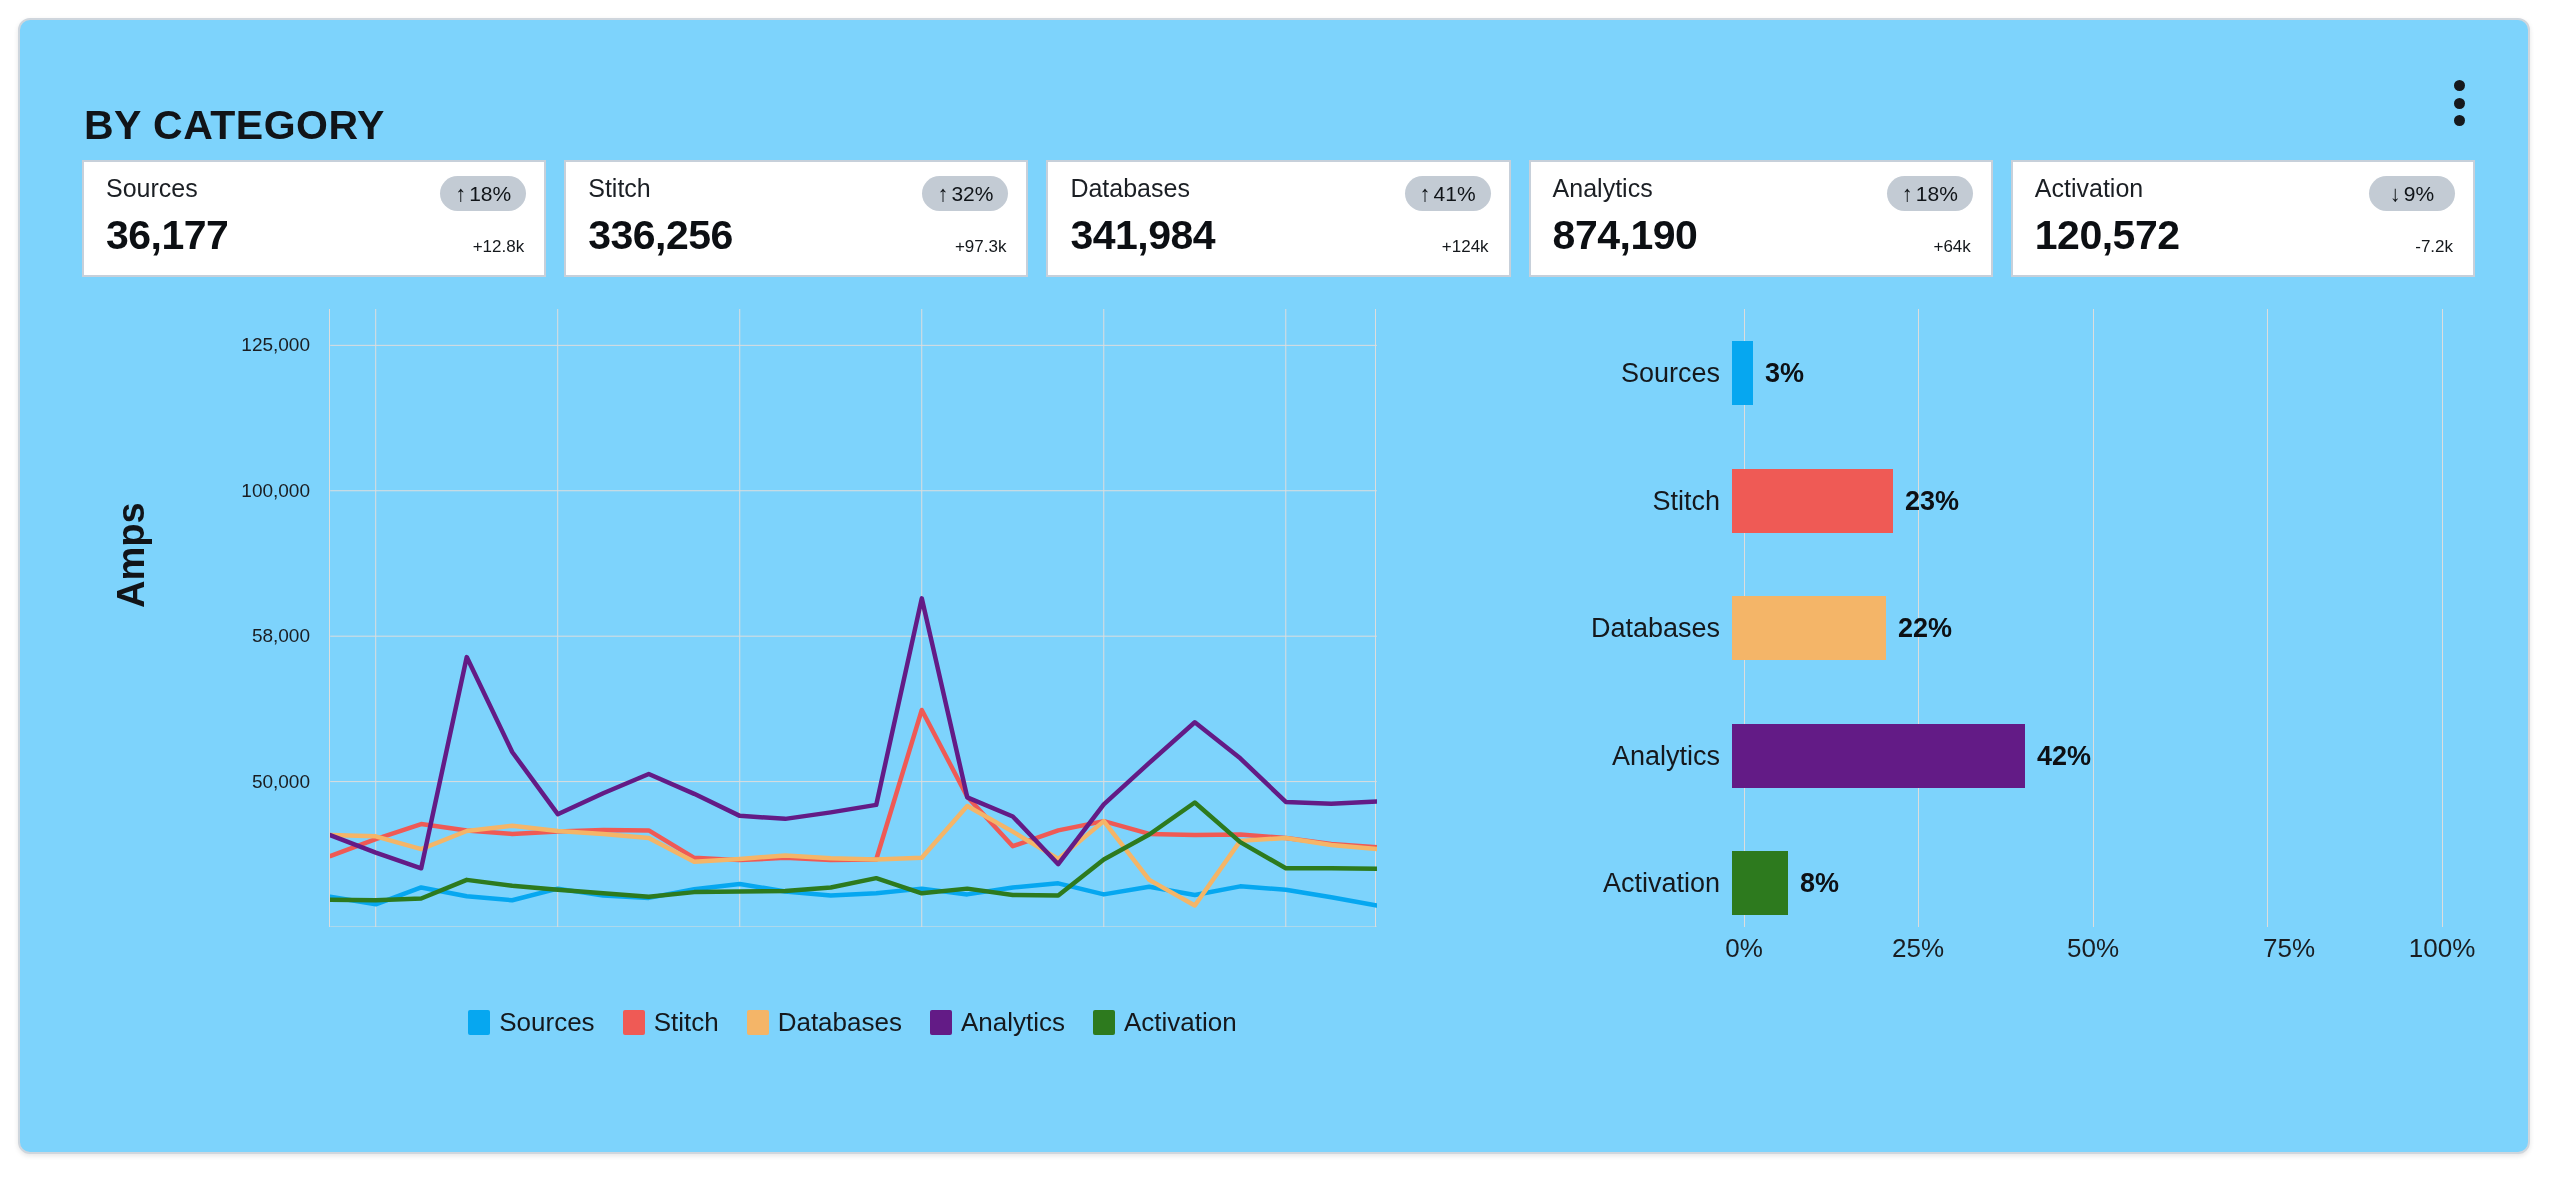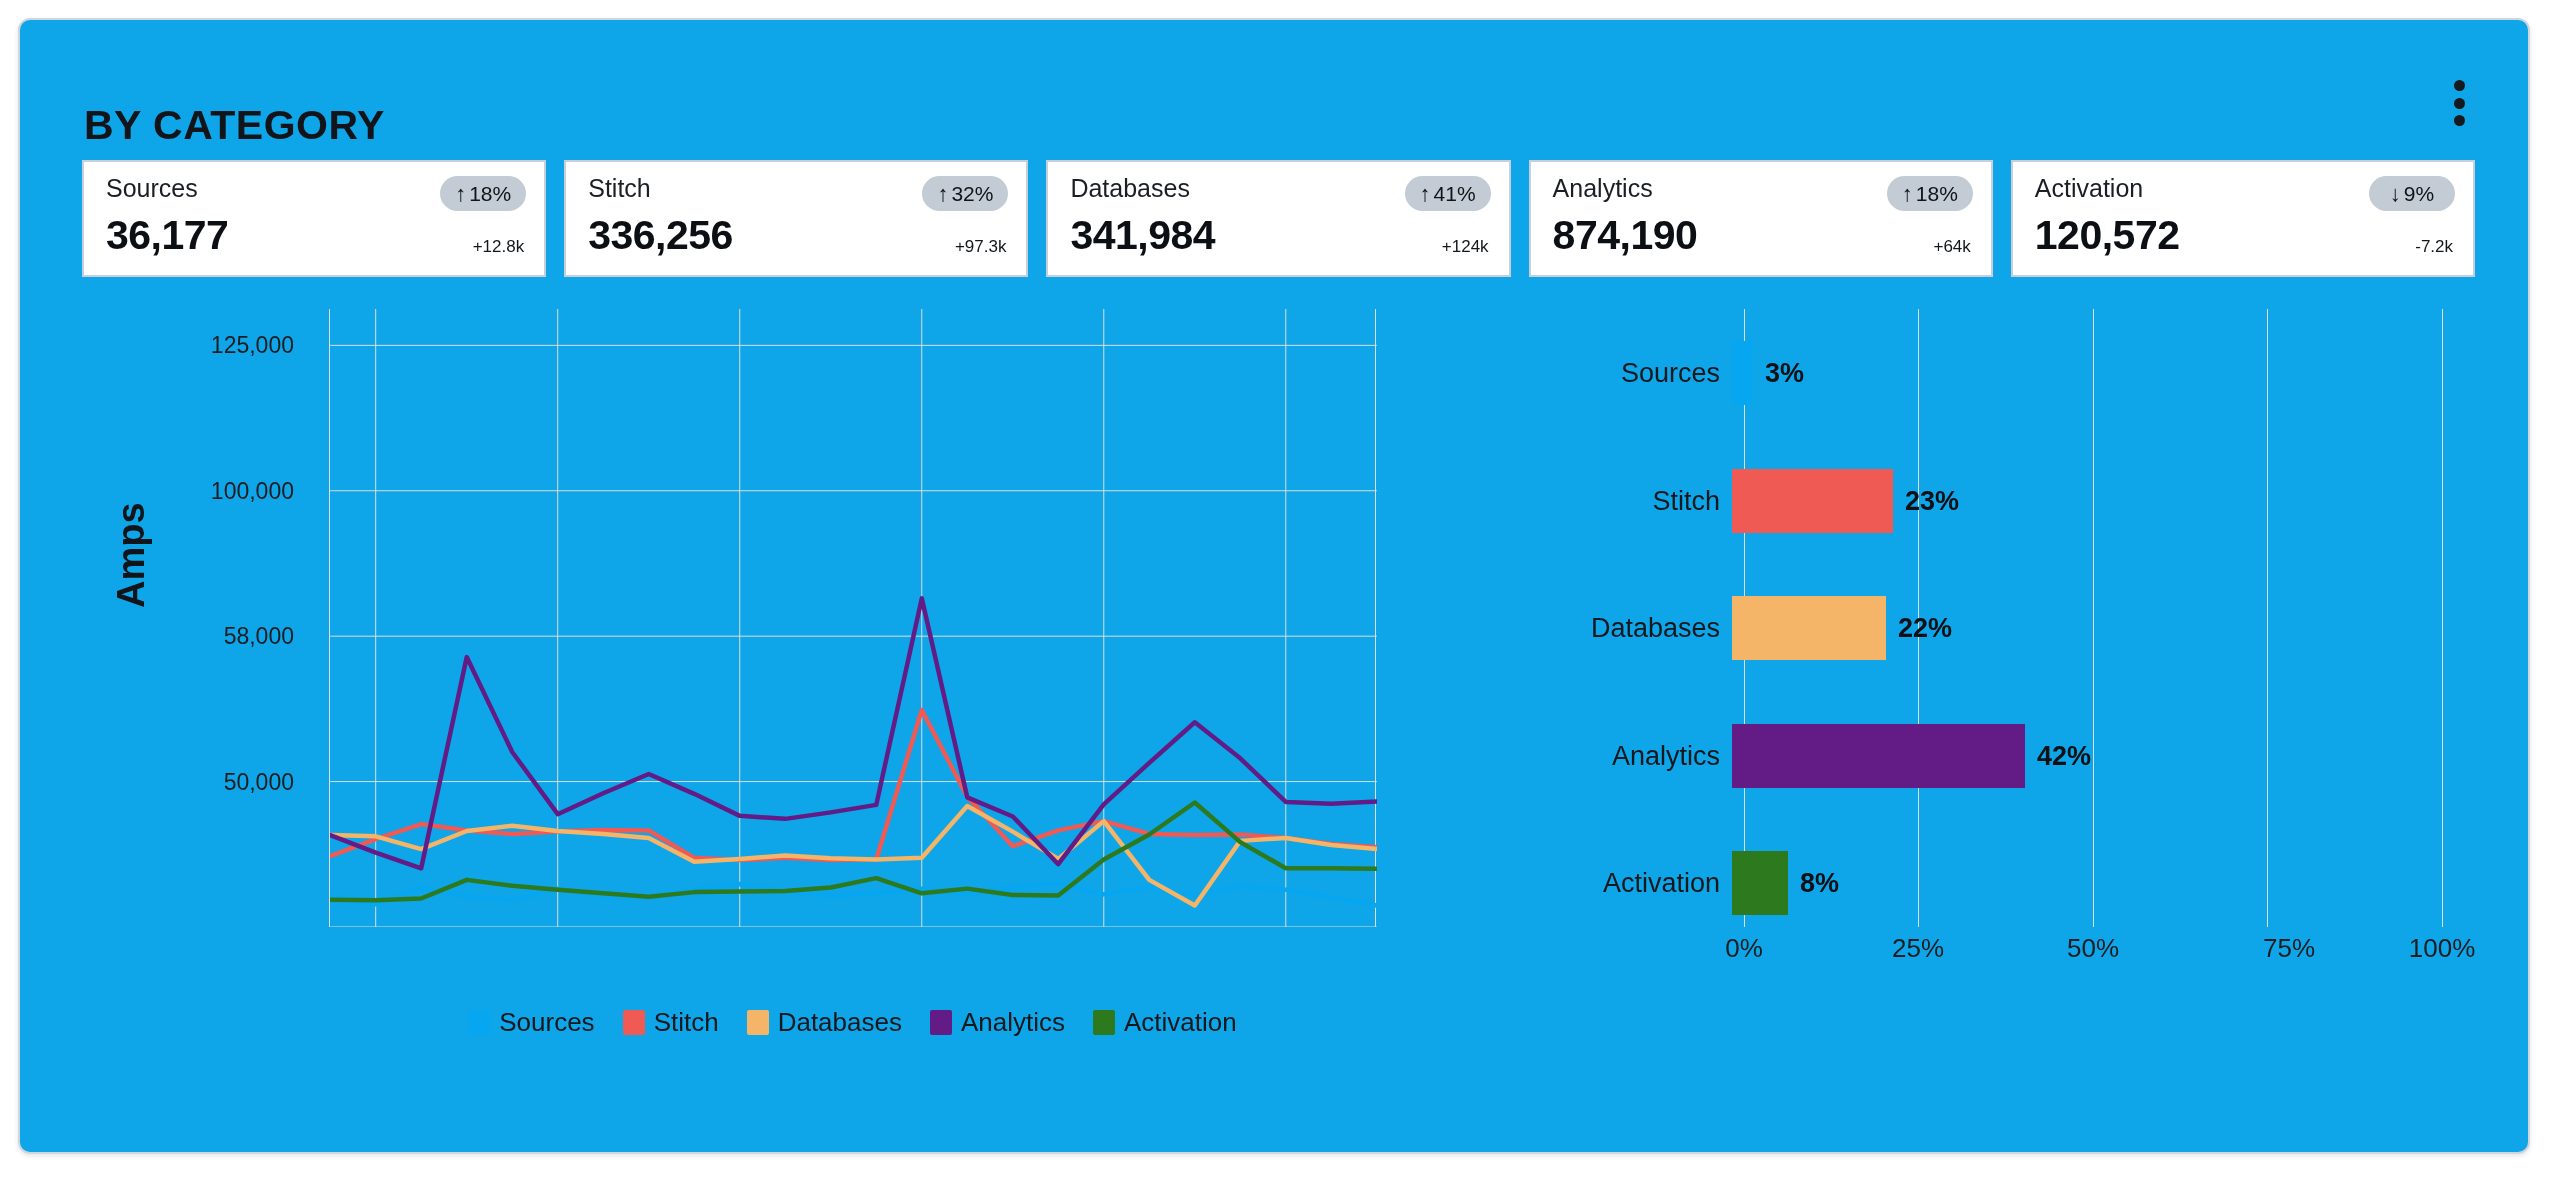--- a/index.html
+++ b/index.html
@@ -17,21 +17,21 @@
     overflow: hidden;
   }
 
   
   .card {
     position: absolute;
     left: 18px;
     top: 18px;
     width: 2512px;
     height: 1136px;
-    background: #0ea5e9;
+    background: #7dd3fc;
     border: 2px solid #cfd6dd;
     border-radius: 12px;
     box-shadow: 0 2px 5px rgba(0,0,0,0.10);
   }
 
   
   .card-header {
     position: absolute;
     left: 0; top: 0;
     width: 100%;
@@ -161,22 +161,22 @@
   }
   .y-ticks {
     position: absolute;
     left: 80px;
     top: 0;
     width: 160px;
     height: 618px;
   }
   .y-tick {
     position: absolute;
-    right: 16px;
-    font-size: 23px;
+    right: 0;
+    font-size: 19px;
     color: #1a1d21;
     transform: translateY(-50%);
     white-space: nowrap;
   }
   .plot {
     position: absolute;
     left: 259px;
     top: 0;
     width: 1047px;
     height: 618px;

